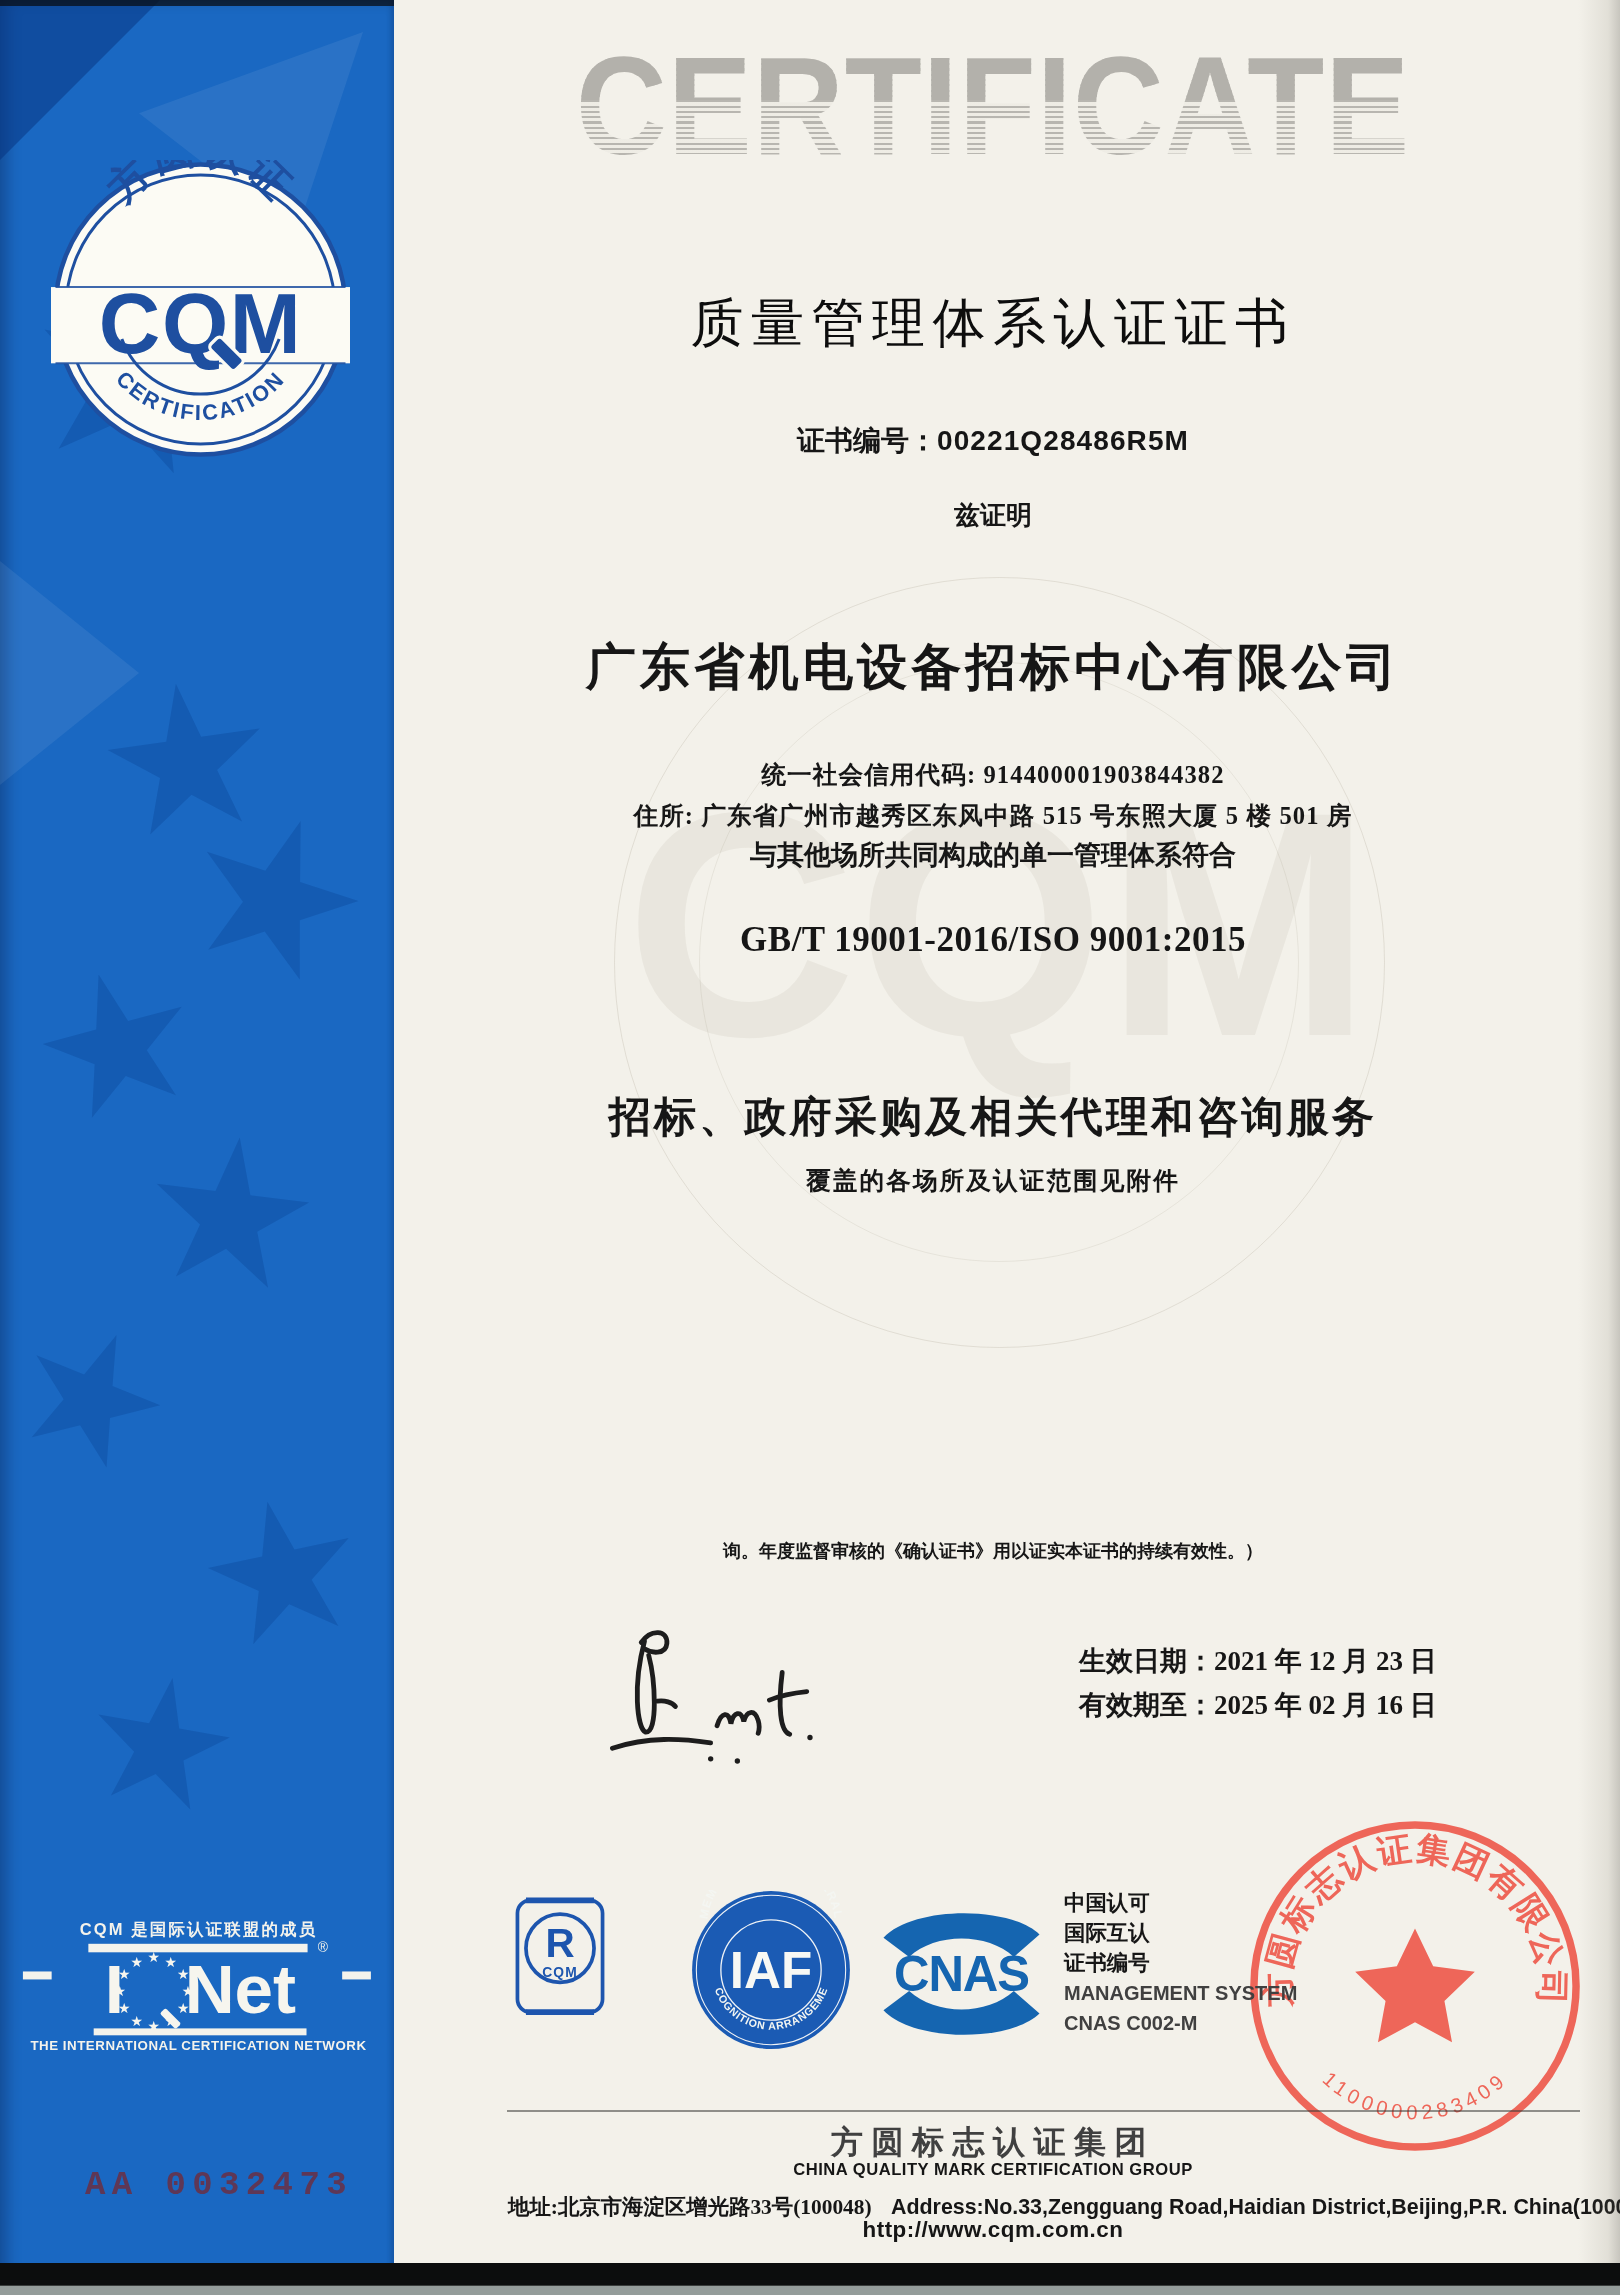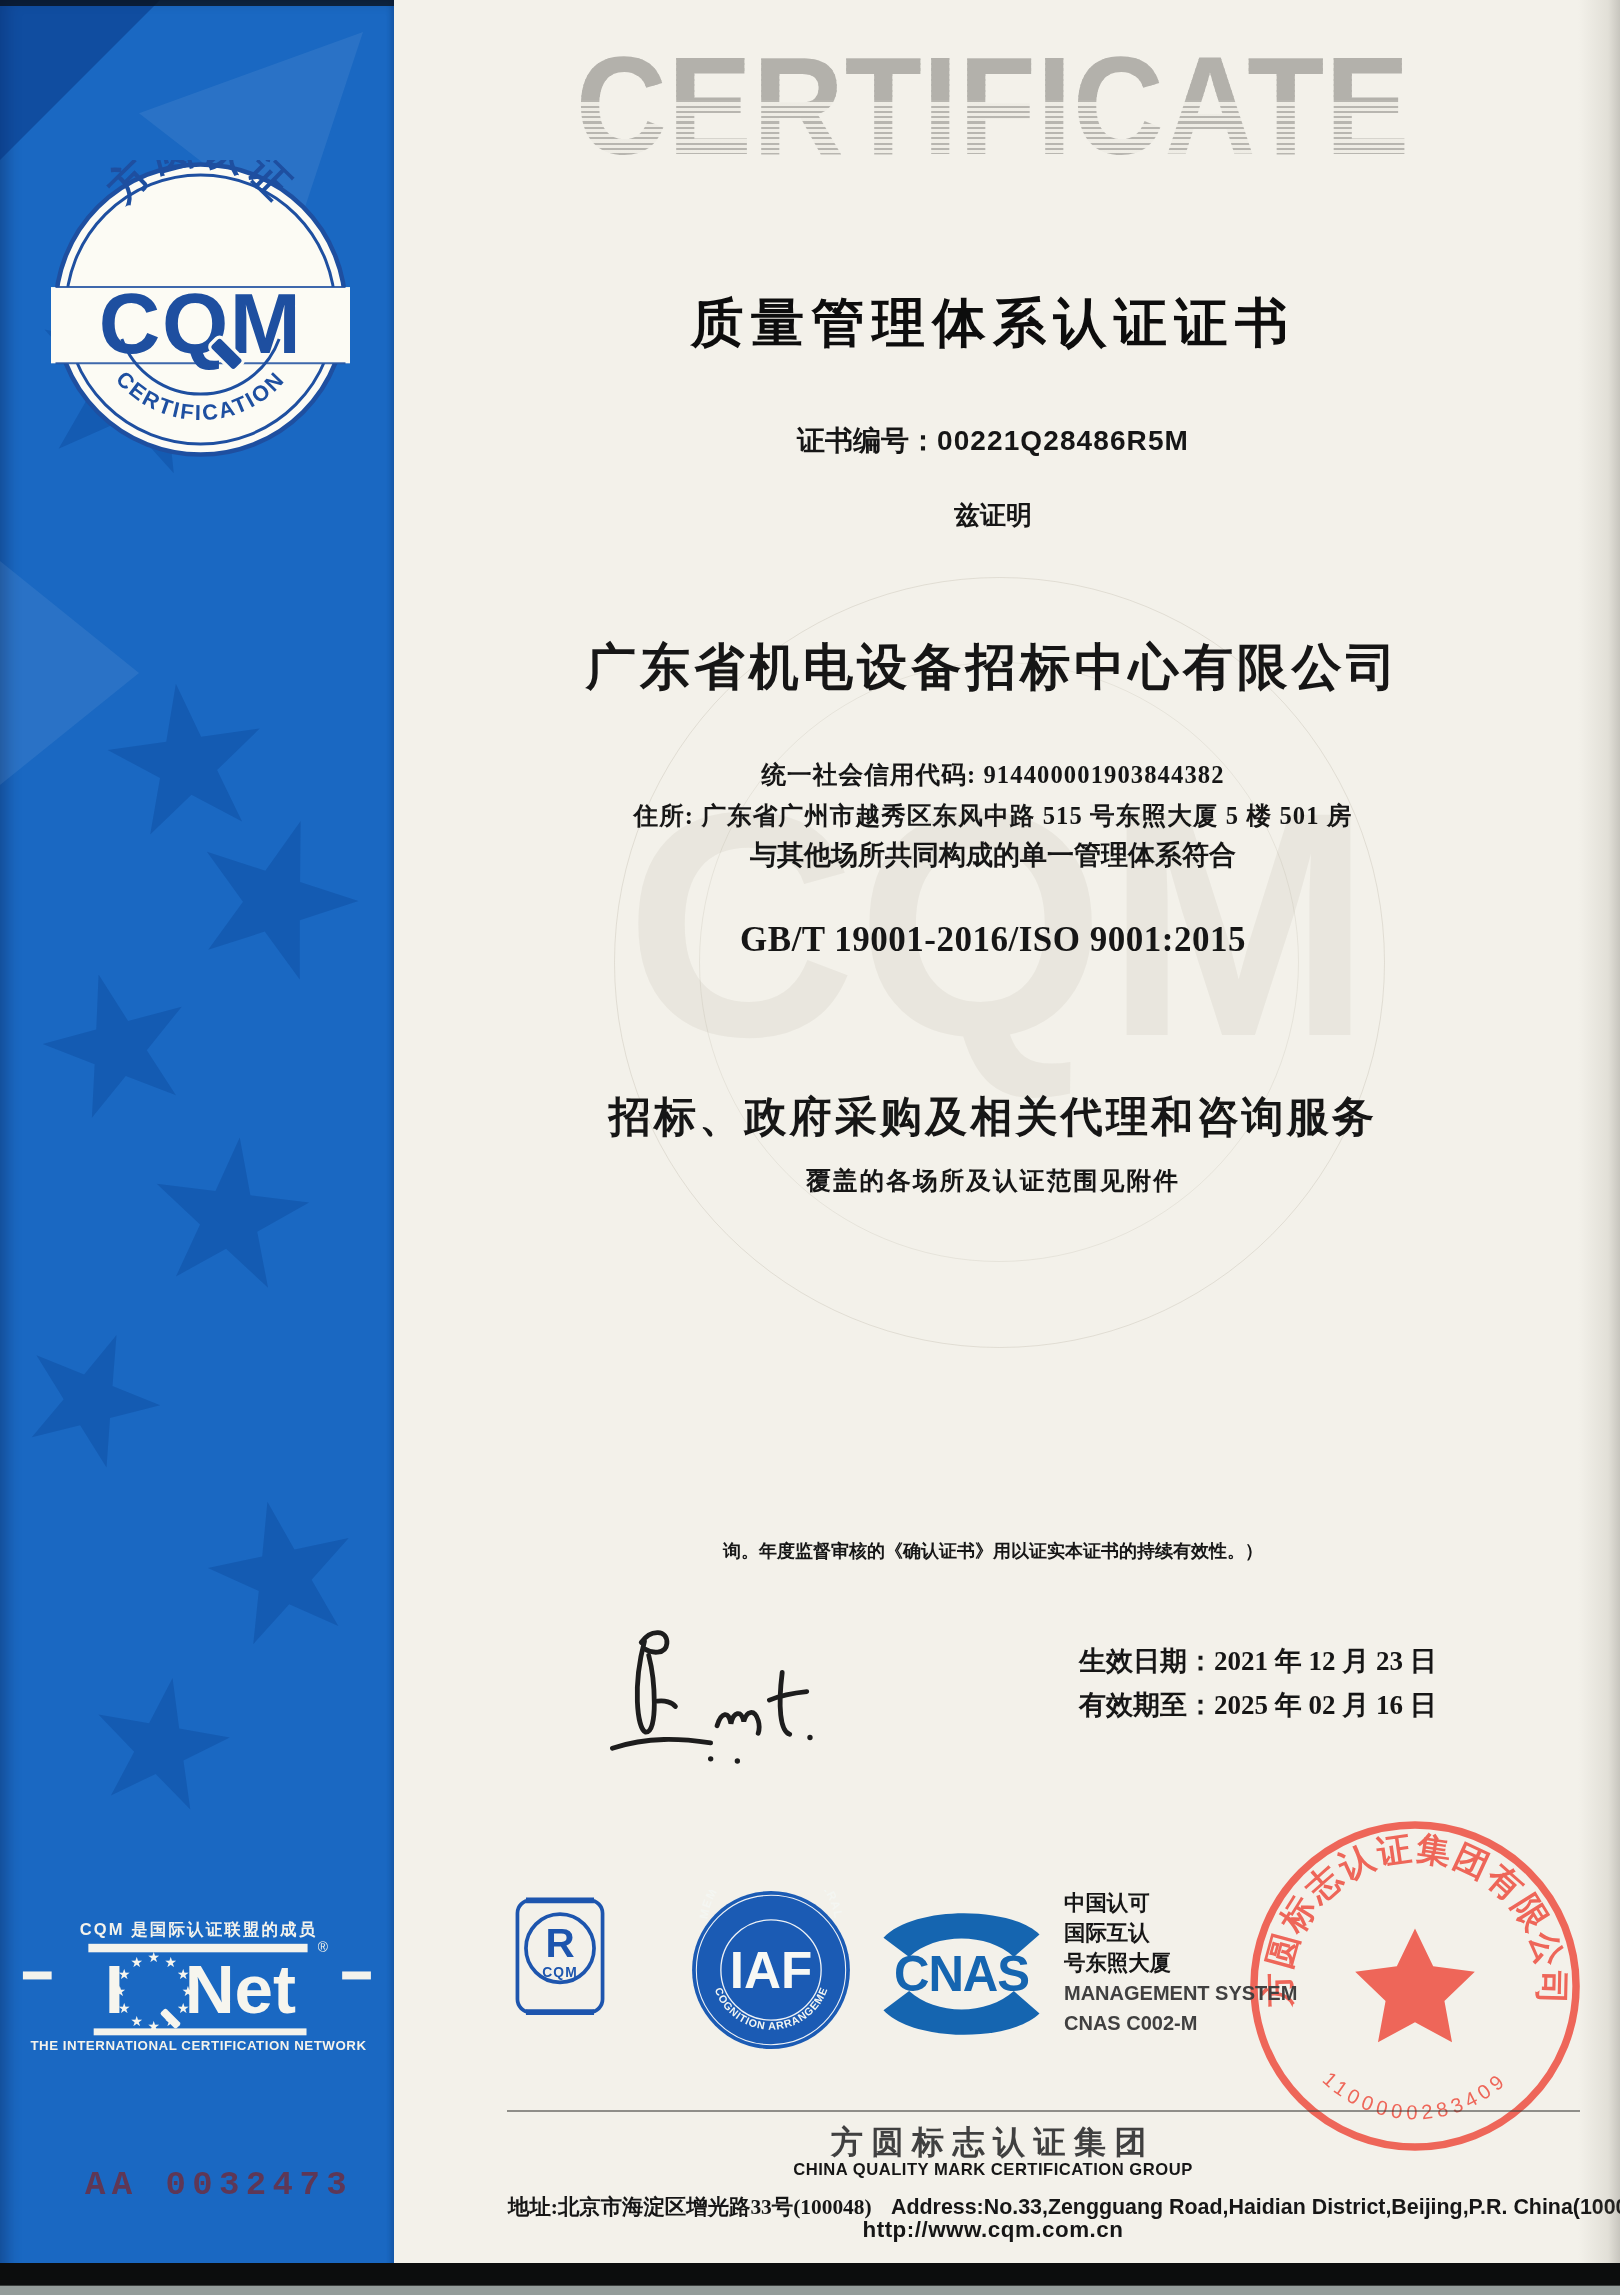--- a/index.html
+++ b/index.html
@@ -26,21 +26,21 @@
              repeating-linear-gradient(to bottom,#b8b6b0 0 2.1px,rgba(184,182,176,.08) 2.1px 5.3px);
            -webkit-background-clip:text;background-clip:text;color:transparent;}
 
   
   .wm-ring{left:614px;top:577px;width:769px;height:769px;border:1.6px solid rgba(152,142,120,.20);border-radius:50%;}
   .wm-ring2{left:699px;top:662px;width:598px;height:598px;border:1.1px solid rgba(152,142,120,.14);border-radius:50%;}
   .wm-cqm{left:614px;top:764px;width:769px;text-align:center;font-size:320px;font-weight:bold;
           color:rgba(150,140,118,.10);font-family:"Liberation Sans",sans-serif;line-height:320px;}
 
   
-  .title{top:288px;font-size:53px;font-weight:bold;letter-spacing:7.5px;color:#0d0d0d;}
+  .title{top:288px;font-size:53px;font-weight:normal;letter-spacing:7.5px;color:#0d0d0d;}
   .certno{top:422px;font-size:28px;font-weight:bold;}
   .certno .num{font-family:"Liberation Sans",sans-serif;font-weight:600;letter-spacing:1.1px;}
   .statement{top:498px;font-size:26px;font-weight:bold;}
   .company{top:634px;font-size:50px;letter-spacing:4.3px;font-weight:600;}
   .credit{top:758px;font-size:24.6px;font-weight:bold;letter-spacing:1.1px;}
   .addr{top:799px;font-size:24.6px;font-weight:bold;letter-spacing:1.1px;}
   .conform{top:837px;font-size:27px;font-weight:bold;}
   .standard{top:920px;font-size:35px;font-weight:bold;letter-spacing:0.5px;}
   .scope-head{top:1026px;font-size:29px;font-weight:bold;letter-spacing:2.1px;}
   .scope{top:1089px;font-size:42px;letter-spacing:3.2px;font-weight:600;}
@@ -209,21 +209,21 @@
 
   <svg class="abs" style="left:876px;top:1899px;" width="171" height="150" viewBox="0 0 320 280">
     <path d="M 14 72 C 70 12, 250 12, 306 66 L 258 108 C 208 62, 112 62, 62 108 Z" fill="#1565b0"></path>
     <path d="M 14 208 C 70 268, 250 268, 306 214 L 258 172 C 208 218, 112 218, 62 172 Z" fill="#1565b0"></path>
     <text x="160" y="172" font-size="92" font-weight="bold" fill="#1565b0" text-anchor="middle" letter-spacing="-2" font-family="Liberation Sans,sans-serif">CNAS</text>
   </svg>
 
   <div class="abs acc-text">
     <div>中国认可</div>
     <div>国际互认</div>
-    <div>号东照大厦</div>
+    <div>证书编号</div>
     <div class="en">MANAGEMENT SYSTEM</div>
     <div class="en">CNAS C002-M</div>
   </div>
 
   <svg class="abs" style="left:0px;top:1914px;" width="397" height="141" viewBox="0 0 744 265">
     <text x="372" y="40" font-size="31" font-weight="bold" fill="#f4f3ec" text-anchor="middle" letter-spacing="4" font-family="Liberation Sans,sans-serif">CQM 是国际认证联盟的成员</text>
     <rect x="165" y="56" width="412" height="16" fill="#f4f3ec"></rect>
     <text x="596" y="72" font-size="26" fill="#f4f3ec" font-family="Liberation Sans,sans-serif">®</text>
     <rect x="42" y="108" width="54" height="15" fill="#f4f3ec"></rect>
     <rect x="642" y="108" width="54" height="15" fill="#f4f3ec"></rect>

